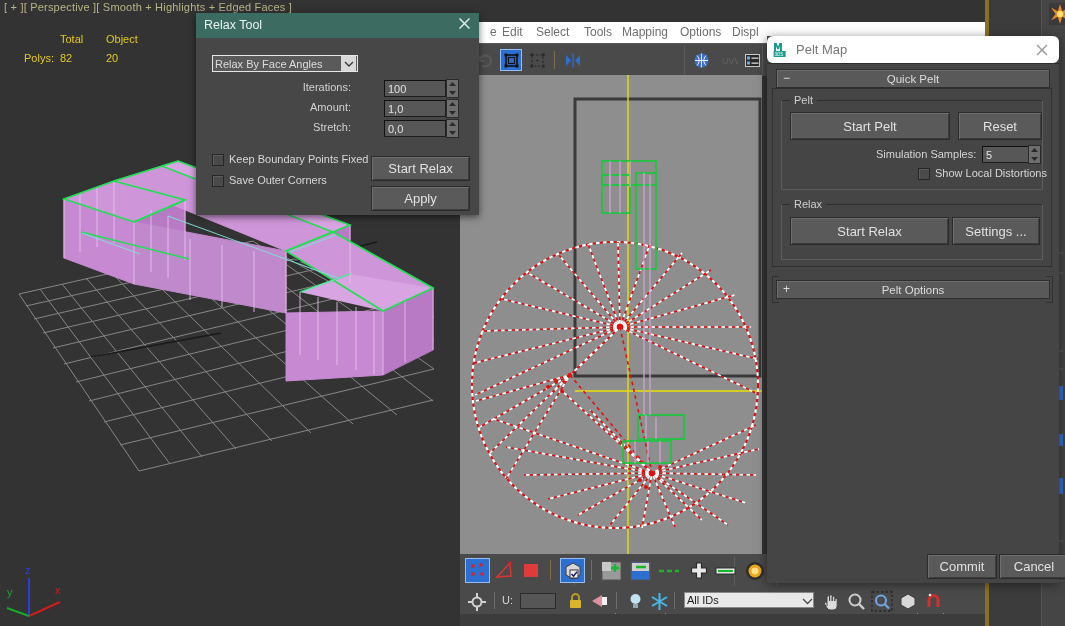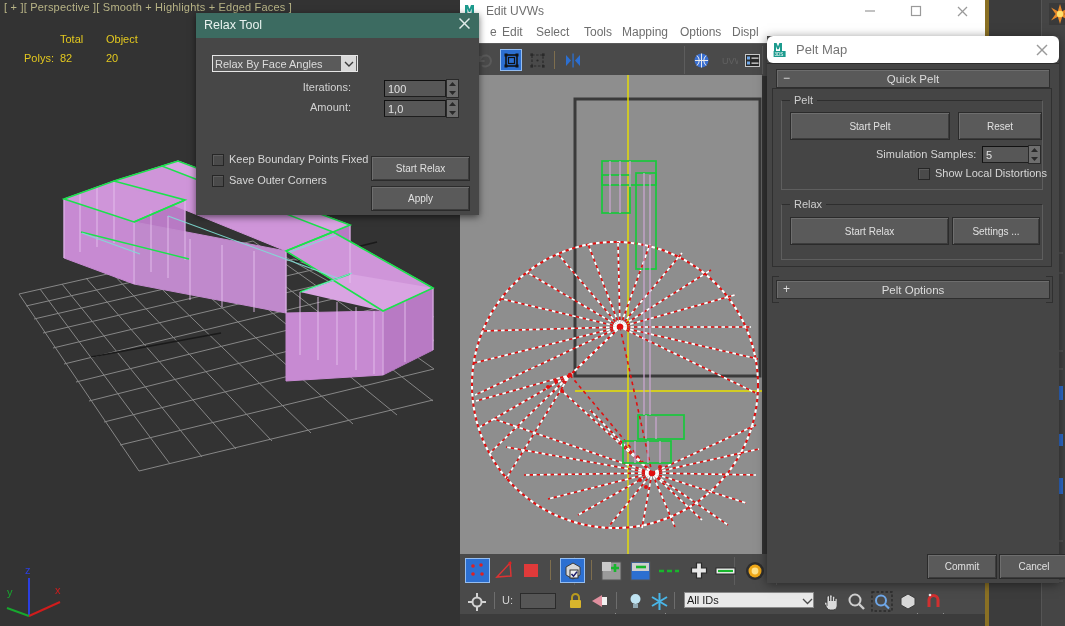--- a/index.html
+++ b/index.html
@@ -57,21 +57,21 @@
     border:1px solid #2a2a2a;display:flex;flex-direction:column;}
   .spinner .s-up,.spinner .s-dn{flex:1;display:flex;align-items:center;justify-content:center;}
 
   .mx-check{position:absolute;font-size:11px;color:#d7d7d7;}
   .mx-check .box{position:absolute;left:0;top:1px;width:10px;height:10px;
     background:#4a4a4a;border:1px solid #262626;box-shadow:inset 1px 1px 0 #5d5d5d;}
   .mx-check .txt{position:absolute;left:17px;top:0;white-space:nowrap;}
 
   .mx-btn{
     background:#5a5a5a;color:#e0e0e0;border:1px solid #2b2b2b;
-    font-family:"Liberation Sans",sans-serif;font-size:10px;
+    font-family:"Liberation Sans",sans-serif;font-size:13px;
     display:flex;align-items:center;justify-content:center;cursor:pointer;
     box-shadow:inset 1px 1px 0 #6e6e6e, inset -1px -1px 0 #3c3c3c;
   }
 
   
   #uvw-win{left:460px;top:0;width:525px;height:626px;}
   #uvw-titlebar{position:absolute;left:0;top:0;width:525px;height:22px;background:#ffffff;}
   #uvw-icon{position:absolute;left:4px;top:2px;width:17px;height:17px;}
   #uvw-title{position:absolute;left:26px;top:4px;color:#6e6e6e;font-size:12px;}
   .wbtn{position:absolute;top:0;width:46px;height:22px;display:flex;align-items:center;justify-content:center;cursor:pointer;}
@@ -275,46 +275,20 @@
     <line x1="24" y1="58" x2="55" y2="44" stroke="#d01c1c" stroke-width="2"></line>
     <line x1="24" y1="58" x2="2" y2="50" stroke="#17a82e" stroke-width="2"></line>
     <text x="20" y="16" fill="#2b3fe0" font-size="11" font-family="Liberation Sans, sans-serif">z</text>
     <text x="50" y="36" fill="#d01c1c" font-size="11" font-family="Liberation Sans, sans-serif">x</text>
     <text x="2" y="38" fill="#17a82e" font-size="11" font-family="Liberation Sans, sans-serif">y</text>
   </svg>
 </div>
 
 <div id="uvw-win" class="abs">
 
-  <div id="uvw-titlebar">
-    <svg id="uvw-icon" viewBox="0 0 17 17">
-      <rect x="0" y="0" width="17" height="17" fill="#ffffff"></rect>
-      <path d="M1 13 L1 3 L4 3 L5.5 7 L7 3 L10 3 L10 13 L7.6 13 L7.6 6.5 L6.2 10 L4.8 10 L3.4 6.5 L3.4 13 Z" fill="#1d9b8e"></path>
-      <rect x="1" y="11" width="12" height="5" fill="#1d9b8e"></rect>
-      <text x="2" y="15.4" font-size="5" fill="#ffffff" font-family="Liberation Sans, sans-serif">3DS</text>
-    </svg>
-    <div id="uvw-title">Edit UVWs</div>
-
-    <div class="wbtn" id="uvw-min">
-      <svg width="12" height="12" viewBox="0 0 12 12">
-        <line x1="1" y1="6" x2="11" y2="6" stroke="#9a9a9a" stroke-width="1.2"></line>
-      </svg>
-    </div>
-    <div class="wbtn" id="uvw-max">
-      <svg width="12" height="12" viewBox="0 0 12 12">
-        <rect x="1.5" y="1.5" width="9" height="9" fill="none" stroke="#9a9a9a" stroke-width="1.2"></rect>
-      </svg>
-    </div>
-    <div class="wbtn" id="uvw-close">
-      <svg width="13" height="13" viewBox="0 0 13 13">
-        <line x1="2" y1="2" x2="11" y2="11" stroke="#9a9a9a" stroke-width="1.3"></line>
-        <line x1="11" y1="2" x2="2" y2="11" stroke="#9a9a9a" stroke-width="1.3"></line>
-      </svg>
-    </div>
-  </div>
 
   <div id="uvw-menubar">
     <span class="mi" style="left:30px;">e</span>
     <span class="mi" style="left:42px;">Edit</span>
     <span class="mi" style="left:76px;">Select</span>
     <span class="mi" style="left:124px;">Tools</span>
     <span class="mi" style="left:162px;">Mapping</span>
     <span class="mi" style="left:220px;">Options</span>
     <span class="mi" style="left:272px;">Displ</span>
   </div>
@@ -864,20 +838,36 @@
             </svg>
           </div>
         <div class="s-dn">
             <svg width="7" height="4" viewBox="0 0 7 4">
               <path d="M3.5 4 L0 0 L7 0 Z" fill="#2a2a2a"></path>
             </svg>
           </div>
       </div>
     </div>
 
+    <div class="fld-row" style="left:16px;top:82px;width:272px;">
+      <span class="fld-label" style="right:133px;">Stretch:</span>
+      <input class="spin-input" style="left: 172px; top: 0px;" readonly="" value="0,0">
+      <div class="spinner" style="left:234px;top:-1px;">
+        <div class="s-up">
+            <svg width="7" height="4" viewBox="0 0 7 4">
+              <path d="M3.5 0 L7 4 L0 4 Z" fill="#2a2a2a"></path>
+            </svg>
+          </div>
+        <div class="s-dn">
+            <svg width="7" height="4" viewBox="0 0 7 4">
+              <path d="M3.5 4 L0 0 L7 0 Z" fill="#2a2a2a"></path>
+            </svg>
+          </div>
+      </div>
+    </div>
 
     <div class="mx-check" style="left:16px;top:115px;">
       <span class="box"></span>
       <span class="txt">Keep Boundary Points Fixed</span>
     </div>
     <div class="mx-check" style="left:16px;top:136px;">
       <span class="box"></span>
       <span class="txt">Save Outer Corners</span>
     </div>
 

